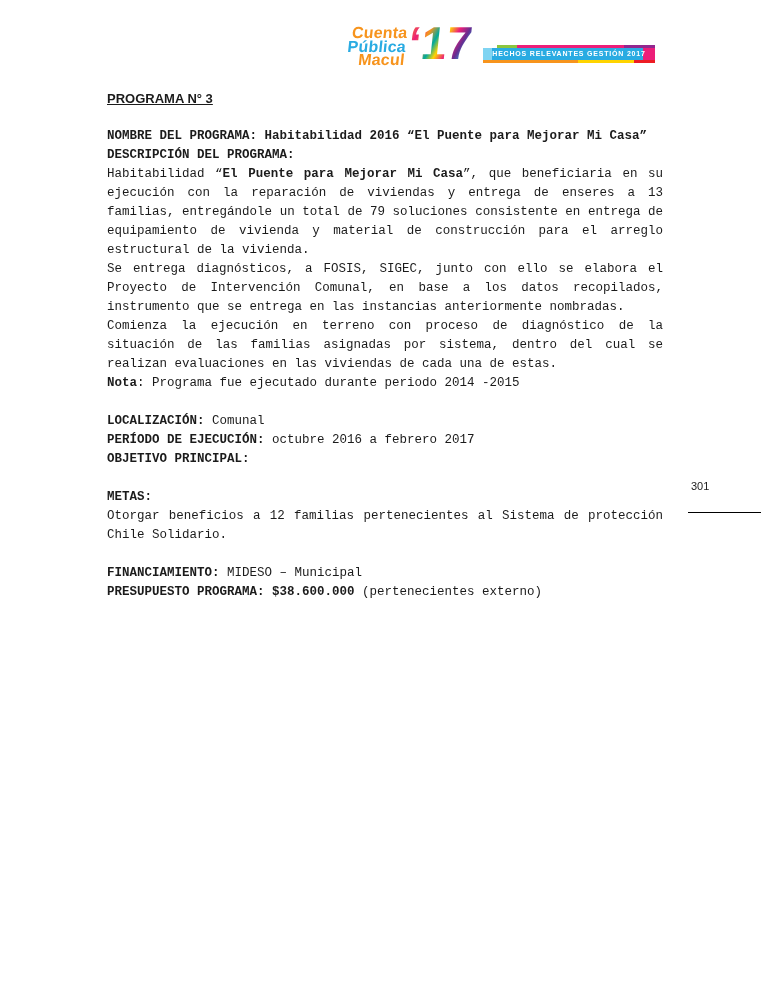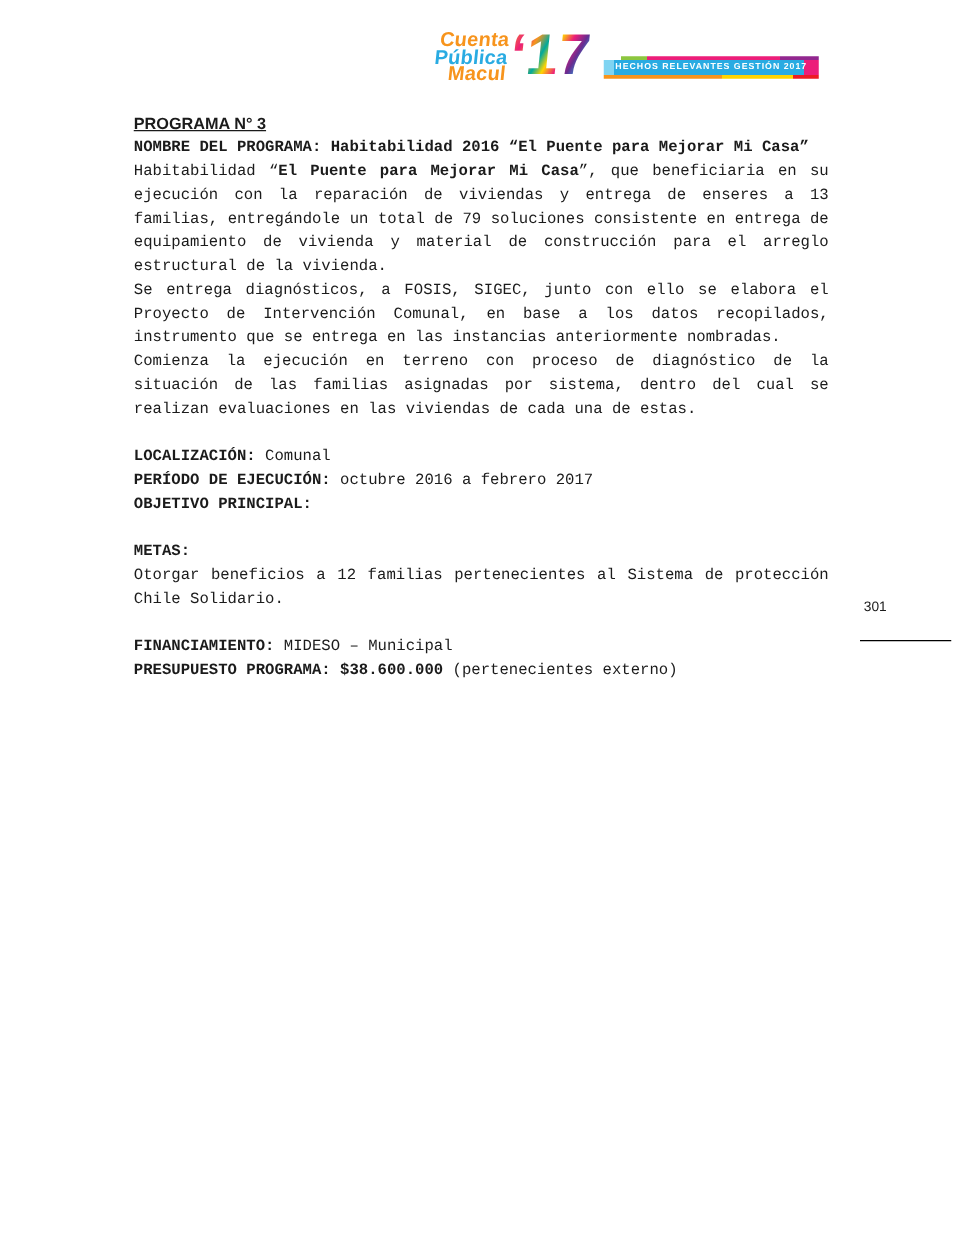--- a/index.html
+++ b/index.html
@@ -58,21 +58,21 @@
     font-size: 12.5px; line-height: 19px;
   }
   .content p { margin: 0; font-family: Liberation Mono, monospace; }
   .blk { margin-bottom: 19px; }
   .bold { font-weight: bold; }
   .just { text-align: justify; }
   .title {
     font-size: 13px; font-weight: bold; text-decoration: underline;
     display: inline-block; margin-bottom: 0;
   }
-  .title-wrap { }
+  .title-wrap { margin-bottom: 18px; }
 </style>
 </head>
 <body>
 
 <div class="header">
   <div class="logo">
     <div class="logo-words">
       <span class="logo-w1">Cuenta</span>
       <span class="logo-w2">Pública</span>
       <span class="logo-w3">Macul</span>
@@ -93,23 +93,25 @@
 
 <main class="content">
 
   <div class="title-wrap">
     <h1 class="title">PROGRAMA N° 3</h1>
   </div>
 
   <p class="bold blk">NOMBRE DEL PROGRAMA: Habitabilidad 2016 “El Puente para Mejorar Mi Casa”</p>
 
   <section class="blk">
+    <p class="bold">DESCRIPCIÓN DEL PROGRAMA:</p>
     <p class="just"><span>Habitabilidad “</span><strong>El Puente para Mejorar Mi Casa</strong><span>”, que beneficiaria en su ejecución con la reparación de viviendas y entrega de enseres a 13 familias, entregándole un total de 79 soluciones consistente en entrega de equipamiento de vivienda y material de construcción para el arreglo estructural de la vivienda.</span></p>
     <p class="just">Se entrega diagnósticos, a FOSIS, SIGEC, junto con ello se elabora el Proyecto de Intervención Comunal, en base a los datos recopilados, instrumento que se entrega en las instancias anteriormente nombradas.</p>
     <p class="just">Comienza la ejecución en terreno con proceso de diagnóstico de la situación de las familias asignadas por sistema, dentro del cual se realizan evaluaciones en las viviendas de cada una de estas.</p>
+    <p><strong>Nota</strong><span>: Programa fue ejecutado durante periodo 2014 -2015</span></p>
   </section>
 
   <p class="blk"><strong>LOCALIZACIÓN:</strong><span> Comunal</span></p>
 
   <p class="blk"><strong>PERÍODO DE EJECUCIÓN:</strong><span> octubre 2016 a febrero 2017</span></p>
 
   <section class="blk">
     <p class="bold">OBJETIVO PRINCIPAL:</p>
   </section>
 

